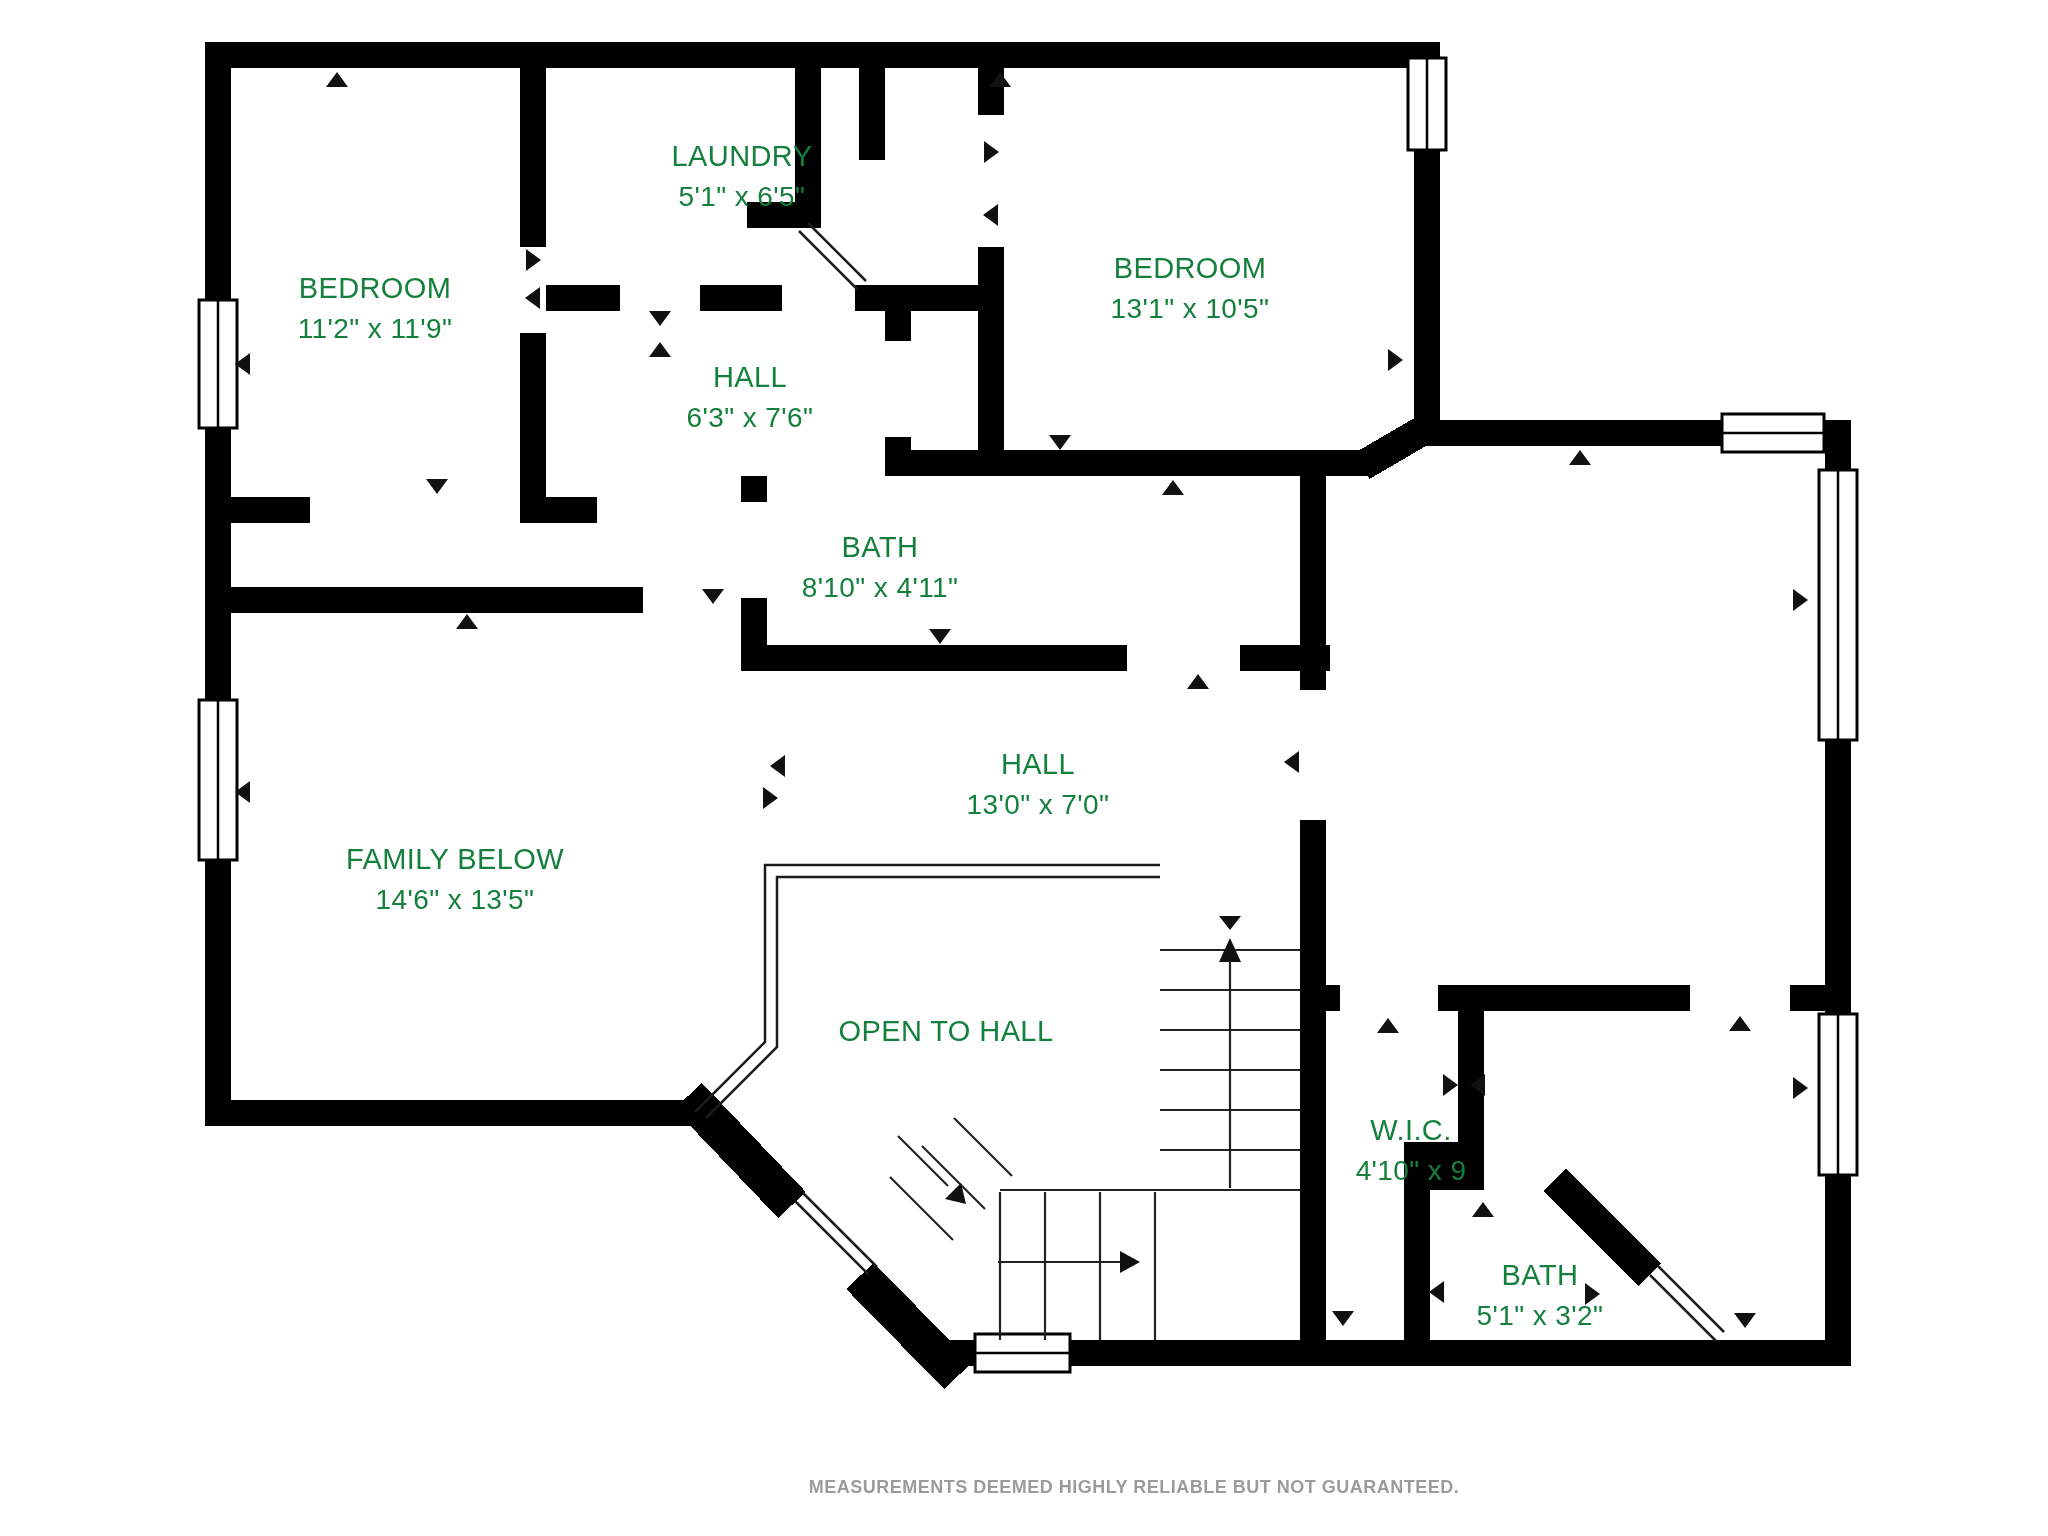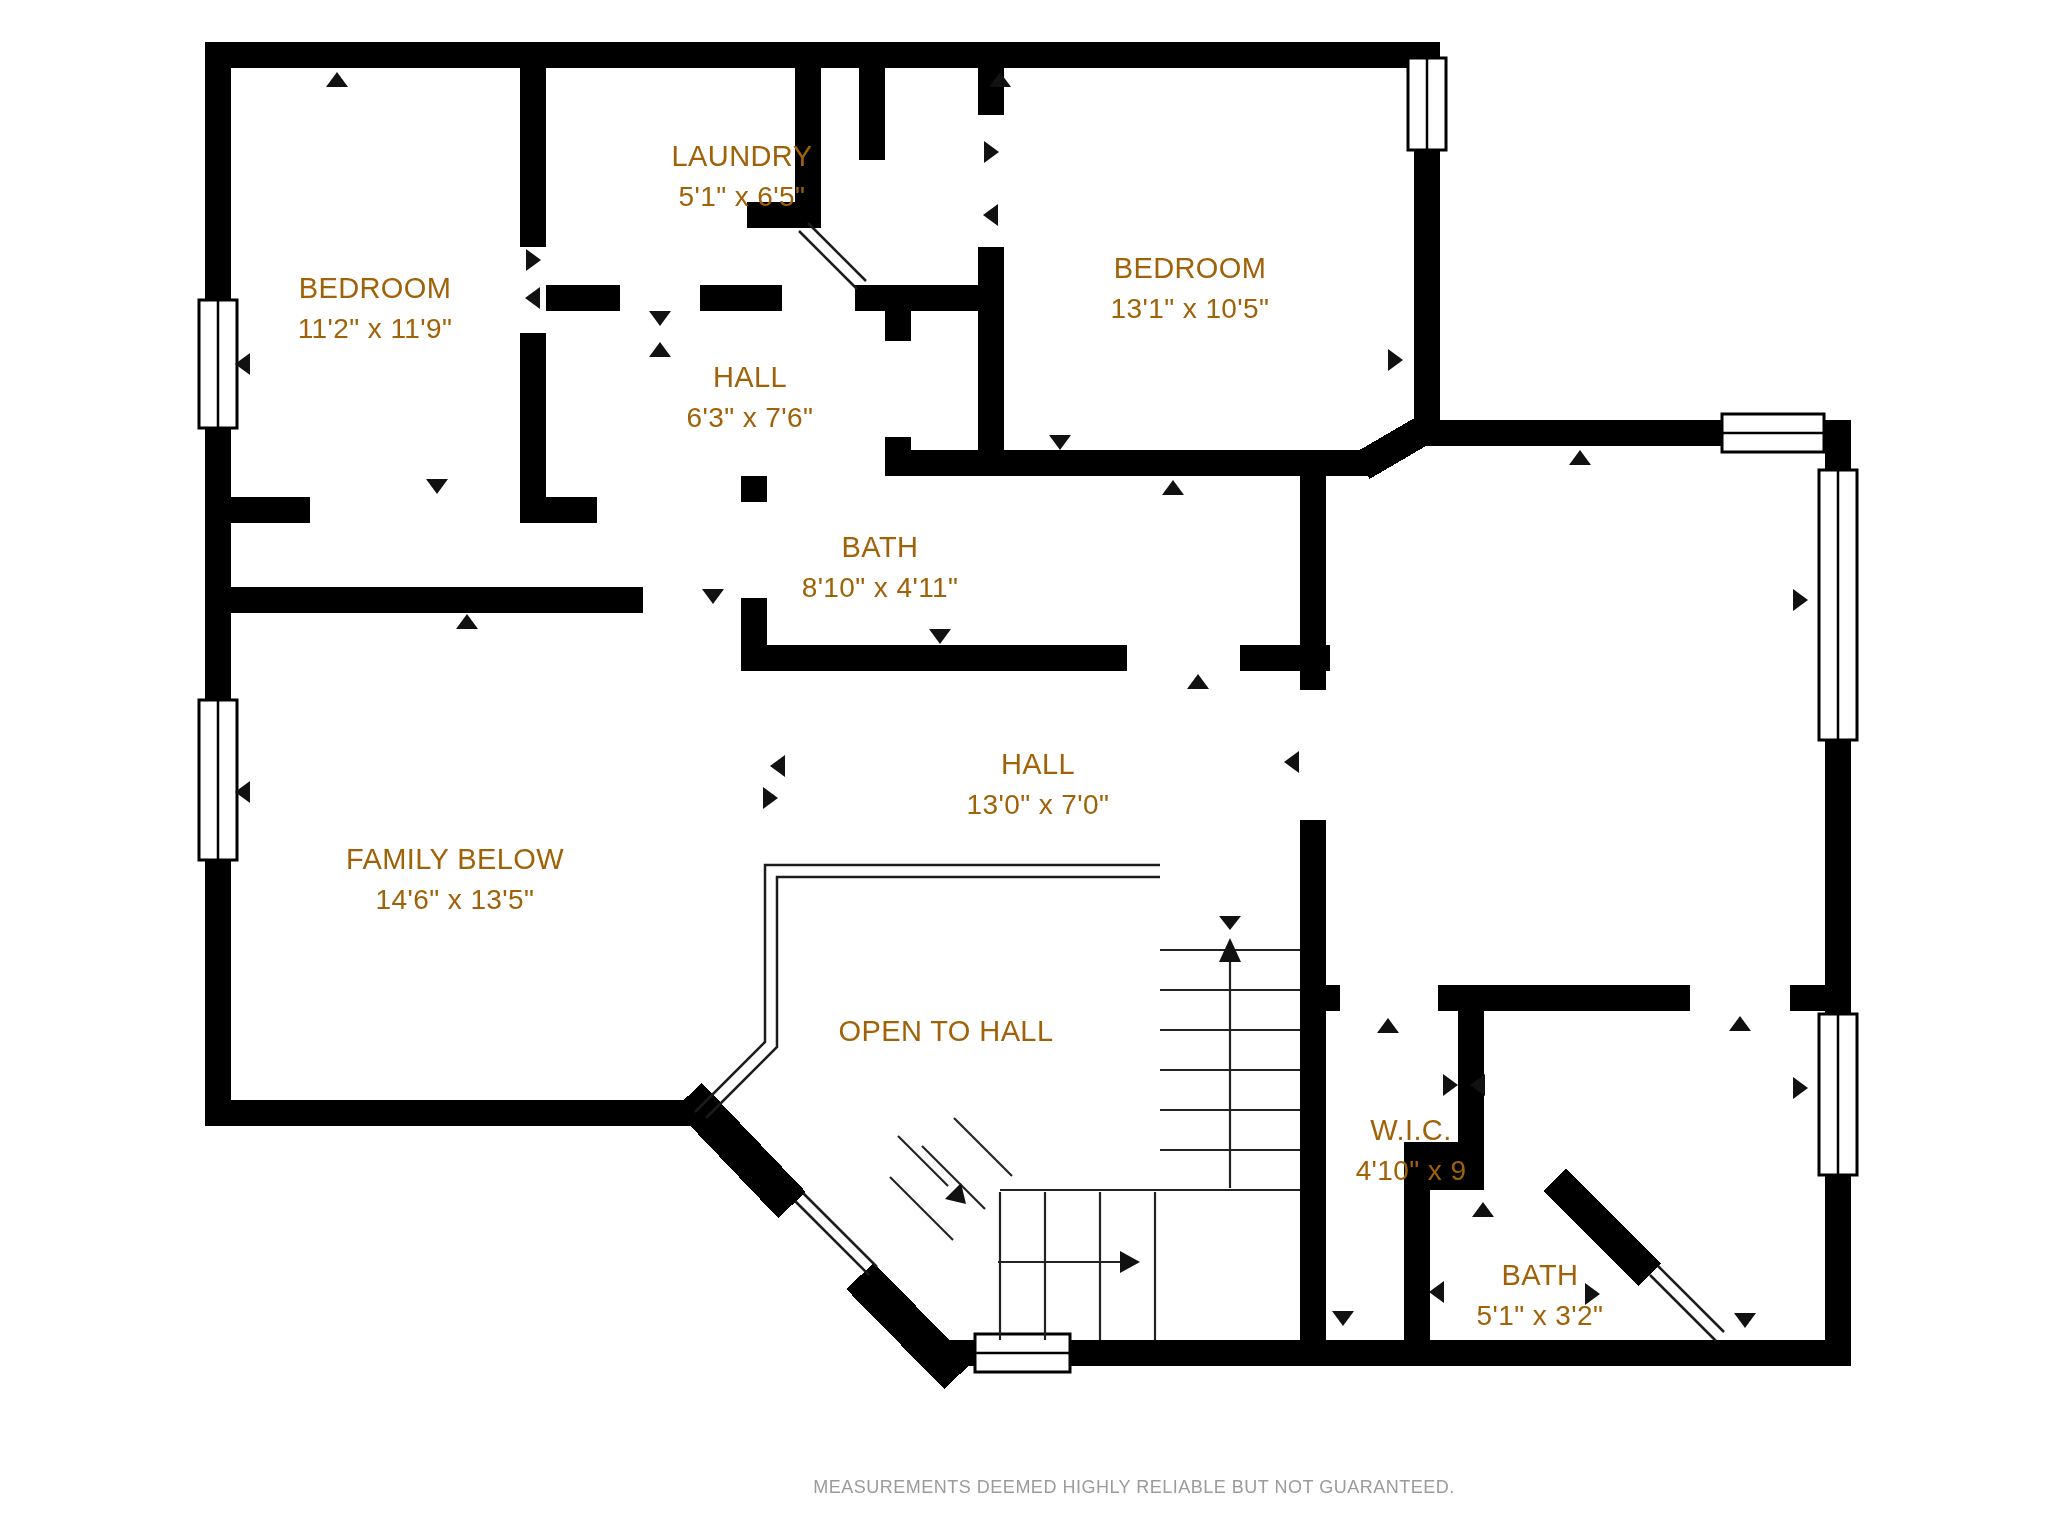--- a/index.html
+++ b/index.html
@@ -7,25 +7,25 @@
        font-family:"Liberation Sans", sans-serif;}
   .stage{position:relative;width:2048px;height:1536px;background:#ffffff;}
   .stage svg{position:absolute;left:0;top:0;}
   .wall{fill:#000000;}
   .win{fill:#ffffff;stroke:#000000;stroke-width:3;}
   .winline{stroke:#000000;stroke-width:2.5;}
   .thin{stroke:#1c1c1c;stroke-width:2.5;fill:none;}
   .tread{stroke:#222222;stroke-width:2.2;fill:none;}
   .marker{fill:#111111;}
   .room-label{position:absolute;transform:translate(-50%,-50%);
-      text-align:center;color:#a16207;white-space:nowrap;z-index:5;}
+      text-align:center;color:#15803d;white-space:nowrap;z-index:5;}
   .room-label .rn{display:block;font-size:29px;letter-spacing:.4px;line-height:41px;}
   .room-label .rd{display:block;font-size:28px;letter-spacing:.4px;line-height:40px;}
   .footer-note{position:absolute;left:1134px;top:1487px;transform:translate(-50%,-50%);
-      font-size:18px;letter-spacing:.5px;color:#9b9b9b;white-space:nowrap;z-index:5;}
+      font-size:18px;letter-spacing:.5px;color:#9b9b9b;white-space:nowrap;z-index:5;font-weight:bold;}
 </style>
 </head>
 <body>
 
 <div class="stage">
 
   <svg width="2048" height="1536" viewBox="0 0 2048 1536">
 
     <g shape-rendering="crispEdges">
 

